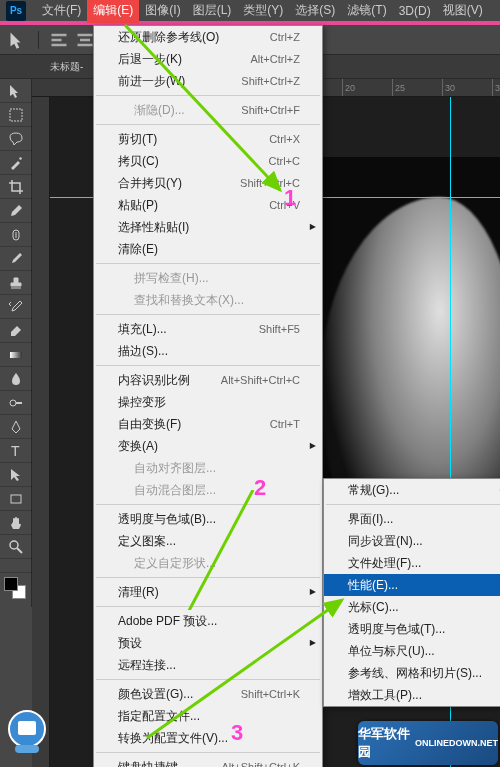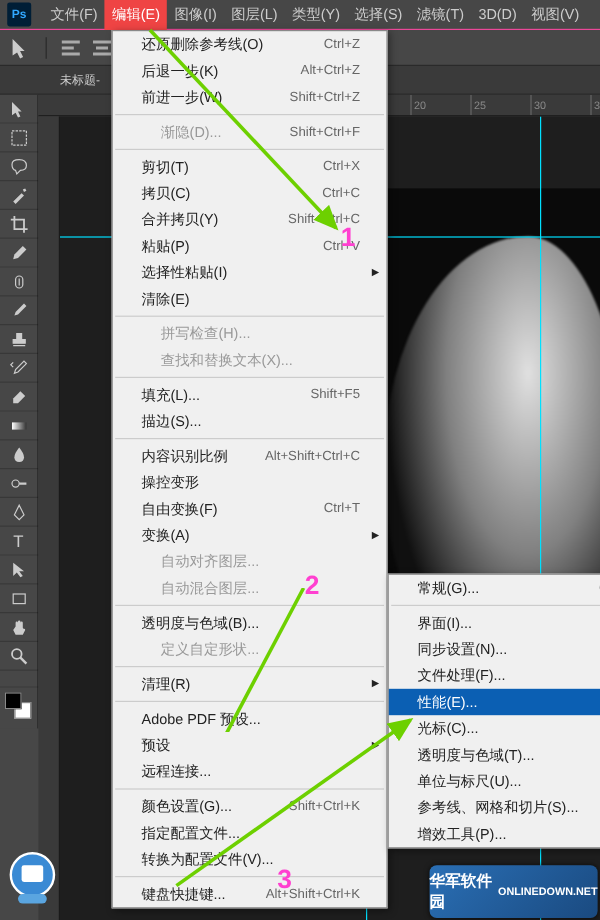--- a/index.html
+++ b/index.html
@@ -1,19 +1,19 @@
 <!DOCTYPE html>
 <html><head>
 <meta charset="utf-8">
 <style>
 * { margin: 0; padding: 0; box-sizing: border-box; font-family: "Microsoft YaHei", sans-serif; }
 body { background: #474747; width: 500px; height: 767px; overflow: hidden; position: relative; }
 
 
-.menubar { background: #474747; height: 25px; display: flex; align-items: center; padding-left: 6px; border-bottom: 1px solid #ec4899; }
+.menubar { background: #474747; height: 25px; display: flex; align-items: center; padding-left: 6px; border-bottom: 4px solid #ec4899; }
 .ps-logo { width: 20px; height: 20px; background: #001e36; color: #31a8ff; font-size: 10px; font-weight: bold; display: flex; align-items: center; justify-content: center; border-radius: 2px; margin-right: 10px; }
 .menubar-item { color: #ccc; font-size: 12px; padding: 4px 6px; cursor: default; }
 .menubar-item.active { background: #ef4444; color: #fff; }
 
 
 .optionsbar { background: #474747; height: 30px; border-bottom: 1px solid #2a2a2a; display: flex; align-items: center; padding-left: 8px; gap: 6px; }
 .opt-icon { width: 20px; height: 20px; display: flex; align-items: center; justify-content: center; color: #aaa; }
 .opt-sep { width: 1px; height: 18px; background: #2a2a2a; margin: 0 4px; }
 
 
@@ -336,20 +336,23 @@
     </div>
     <div class="menu-item disabled">
       <span>自动对齐图层...</span>
     </div>
     <div class="menu-item disabled">
       <span>自动混合图层...</span>
     </div>
     <div class="menu-sep"></div>
     <div class="menu-item">
       <span>透明度与色域(B)...</span>
+    </div>
+    <div class="menu-item">
+      <span>定义图案...</span>
     </div>
     <div class="menu-item disabled">
       <span>定义自定形状...</span>
     </div>
     <div class="menu-sep"></div>
     <div class="menu-item has-sub">
       <span>清理(R)</span>
     </div>
     <div class="menu-sep"></div>
     <div class="menu-item">

